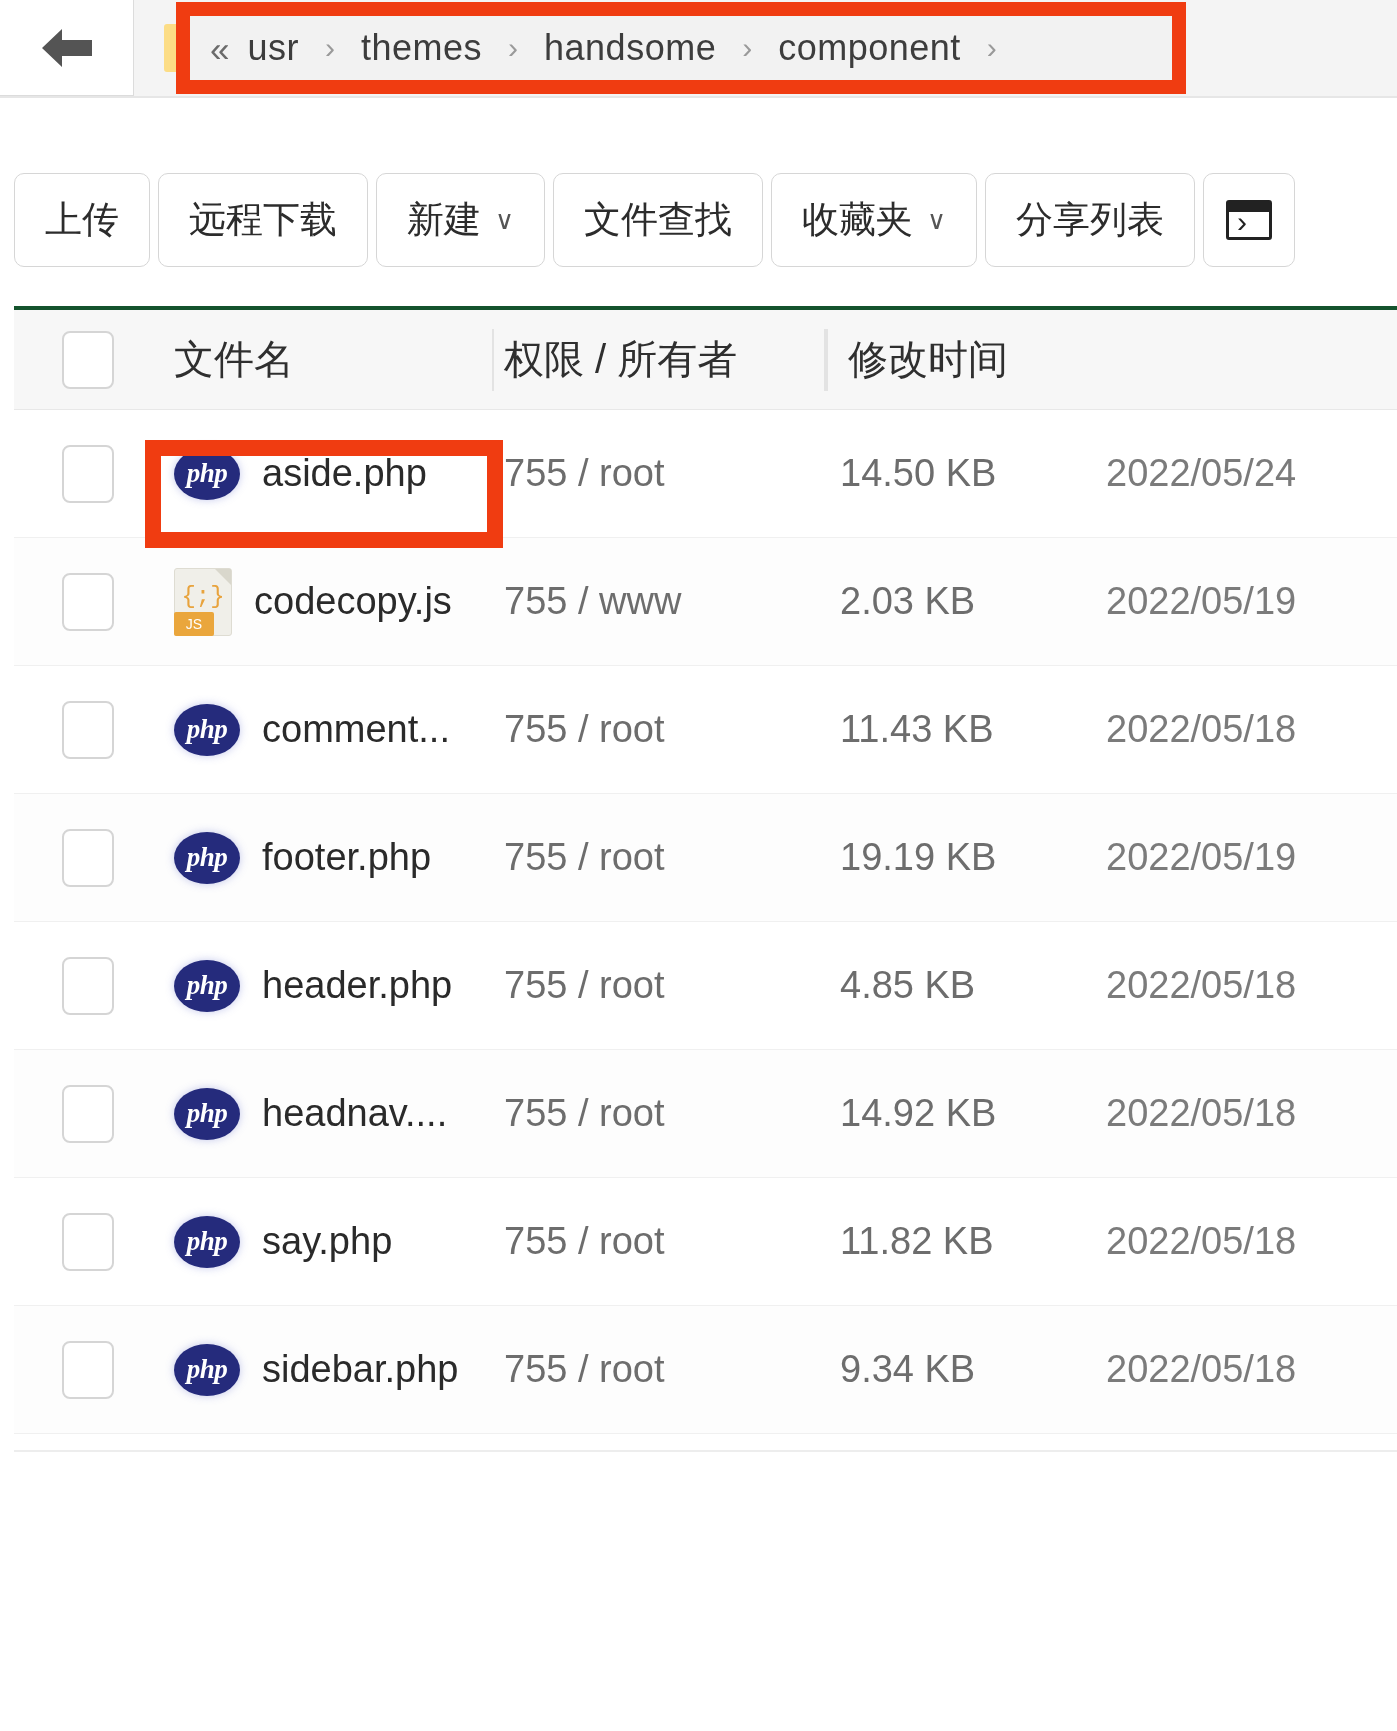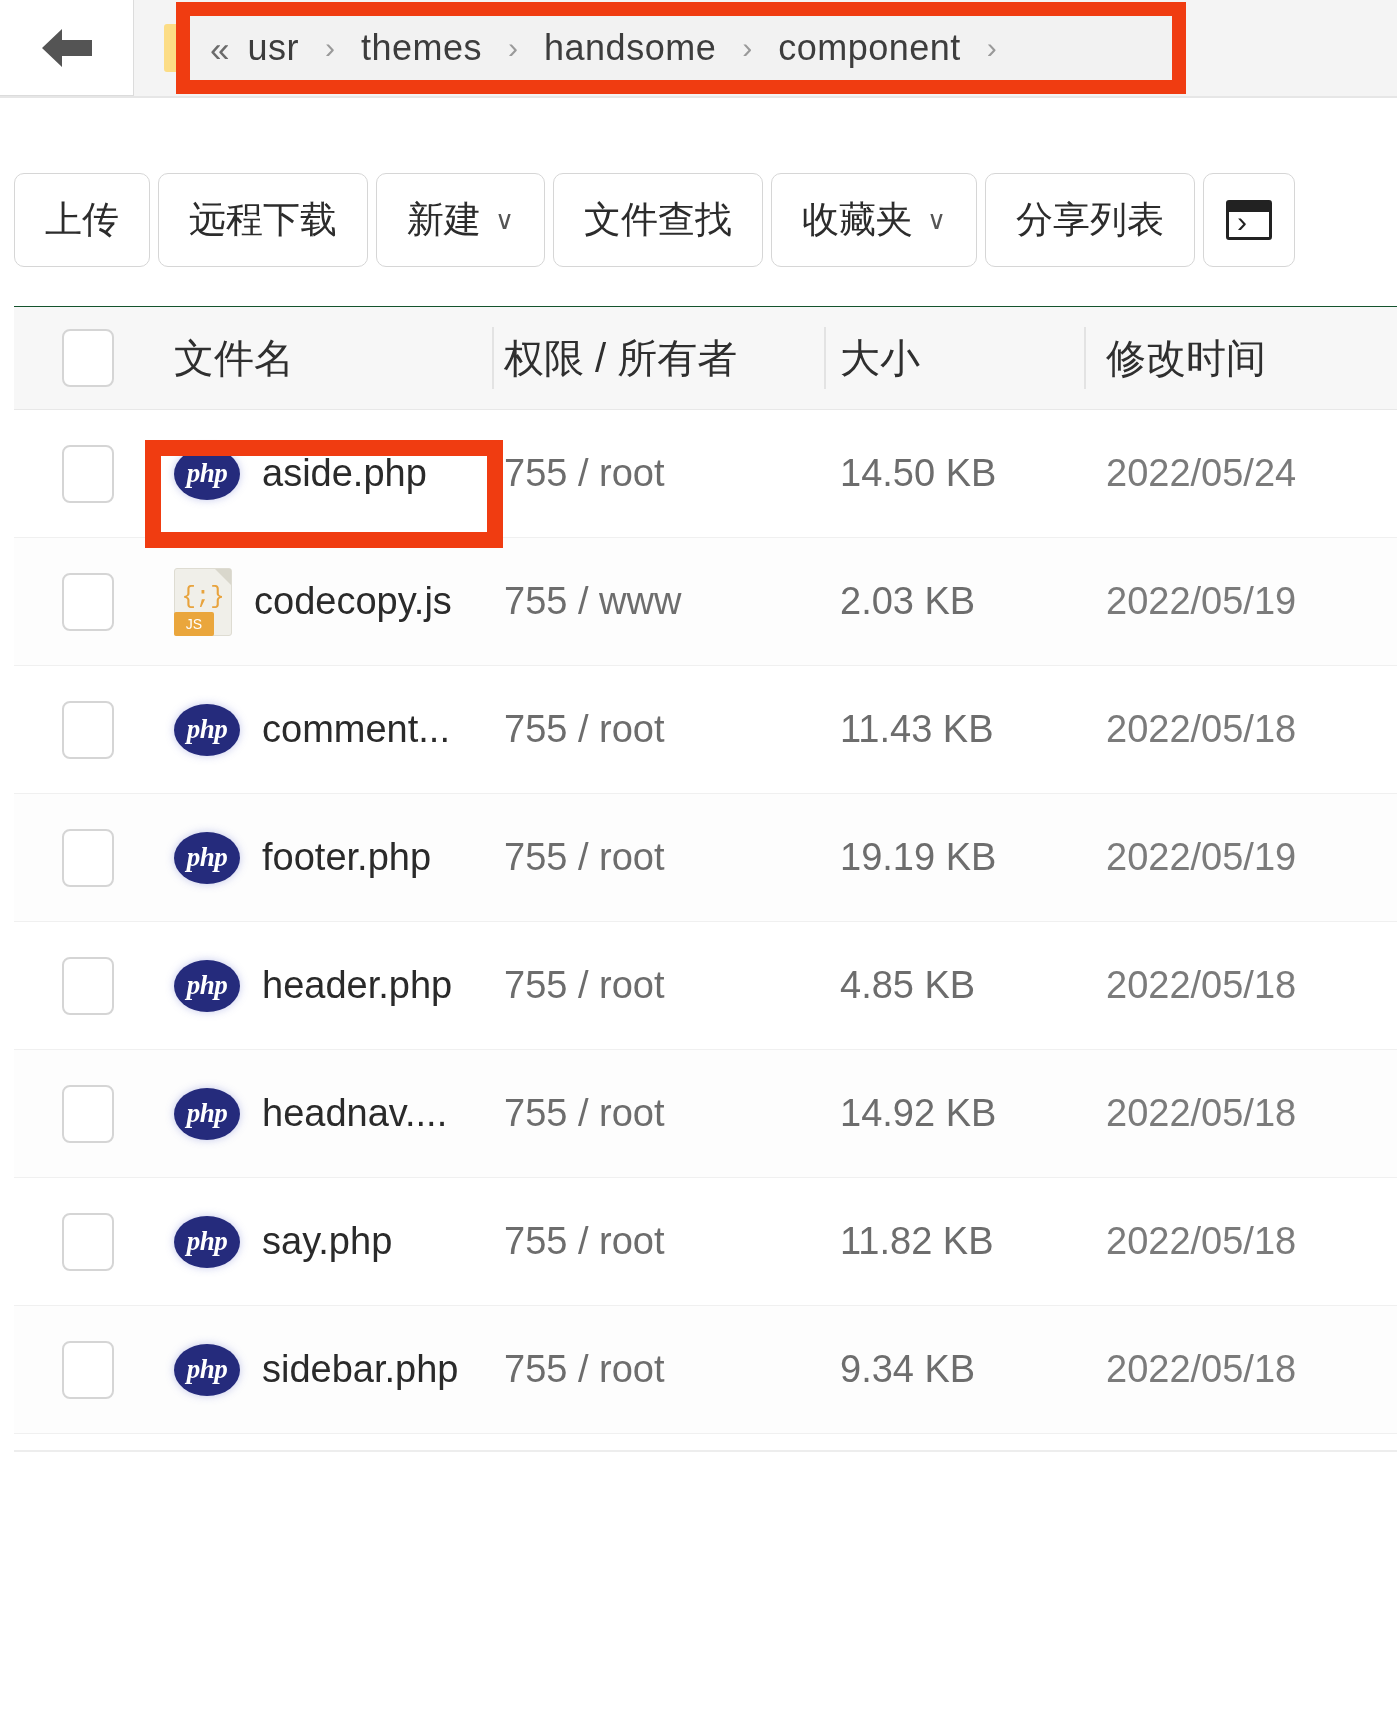--- a/index.html
+++ b/index.html
@@ -170,21 +170,21 @@
   
   .table {
     position: absolute;
     left: 14px;
     top: 306px;
     width: 1383px;
   }
   .thead {
     height: 104px;
     background: #f7f7f7;
-    border-top: 1px solid #14532d;
+    border-top: 4px solid #14532d;
     border-bottom: 1px solid #e8e8e8;
     display: flex;
     align-items: center;
   }
   .row {
     height: 128px;
     border-bottom: 1px solid #f0f0f0;
     display: flex;
     align-items: center;
     background: #ffffff;
@@ -413,23 +413,20 @@
         <div class="cb"></div>
       </div>
       <div class="c-name">
         <span class="th-txt">文件名</span>
       </div>
       <div class="th-div"></div>
       <div class="c-perm">
         <span class="th-txt">权限 / 所有者</span>
       </div>
       <div class="th-div"></div>
-      <div class="c-size">
-        <span class="th-txt">大小</span>
-      </div>
       <div class="th-div"></div>
       <div class="c-time">
         <span class="th-txt">修改时间</span>
       </div>
     </div>
 
     <div class="row">
       <div class="c-check">
         <div class="cb"></div>
       </div>

